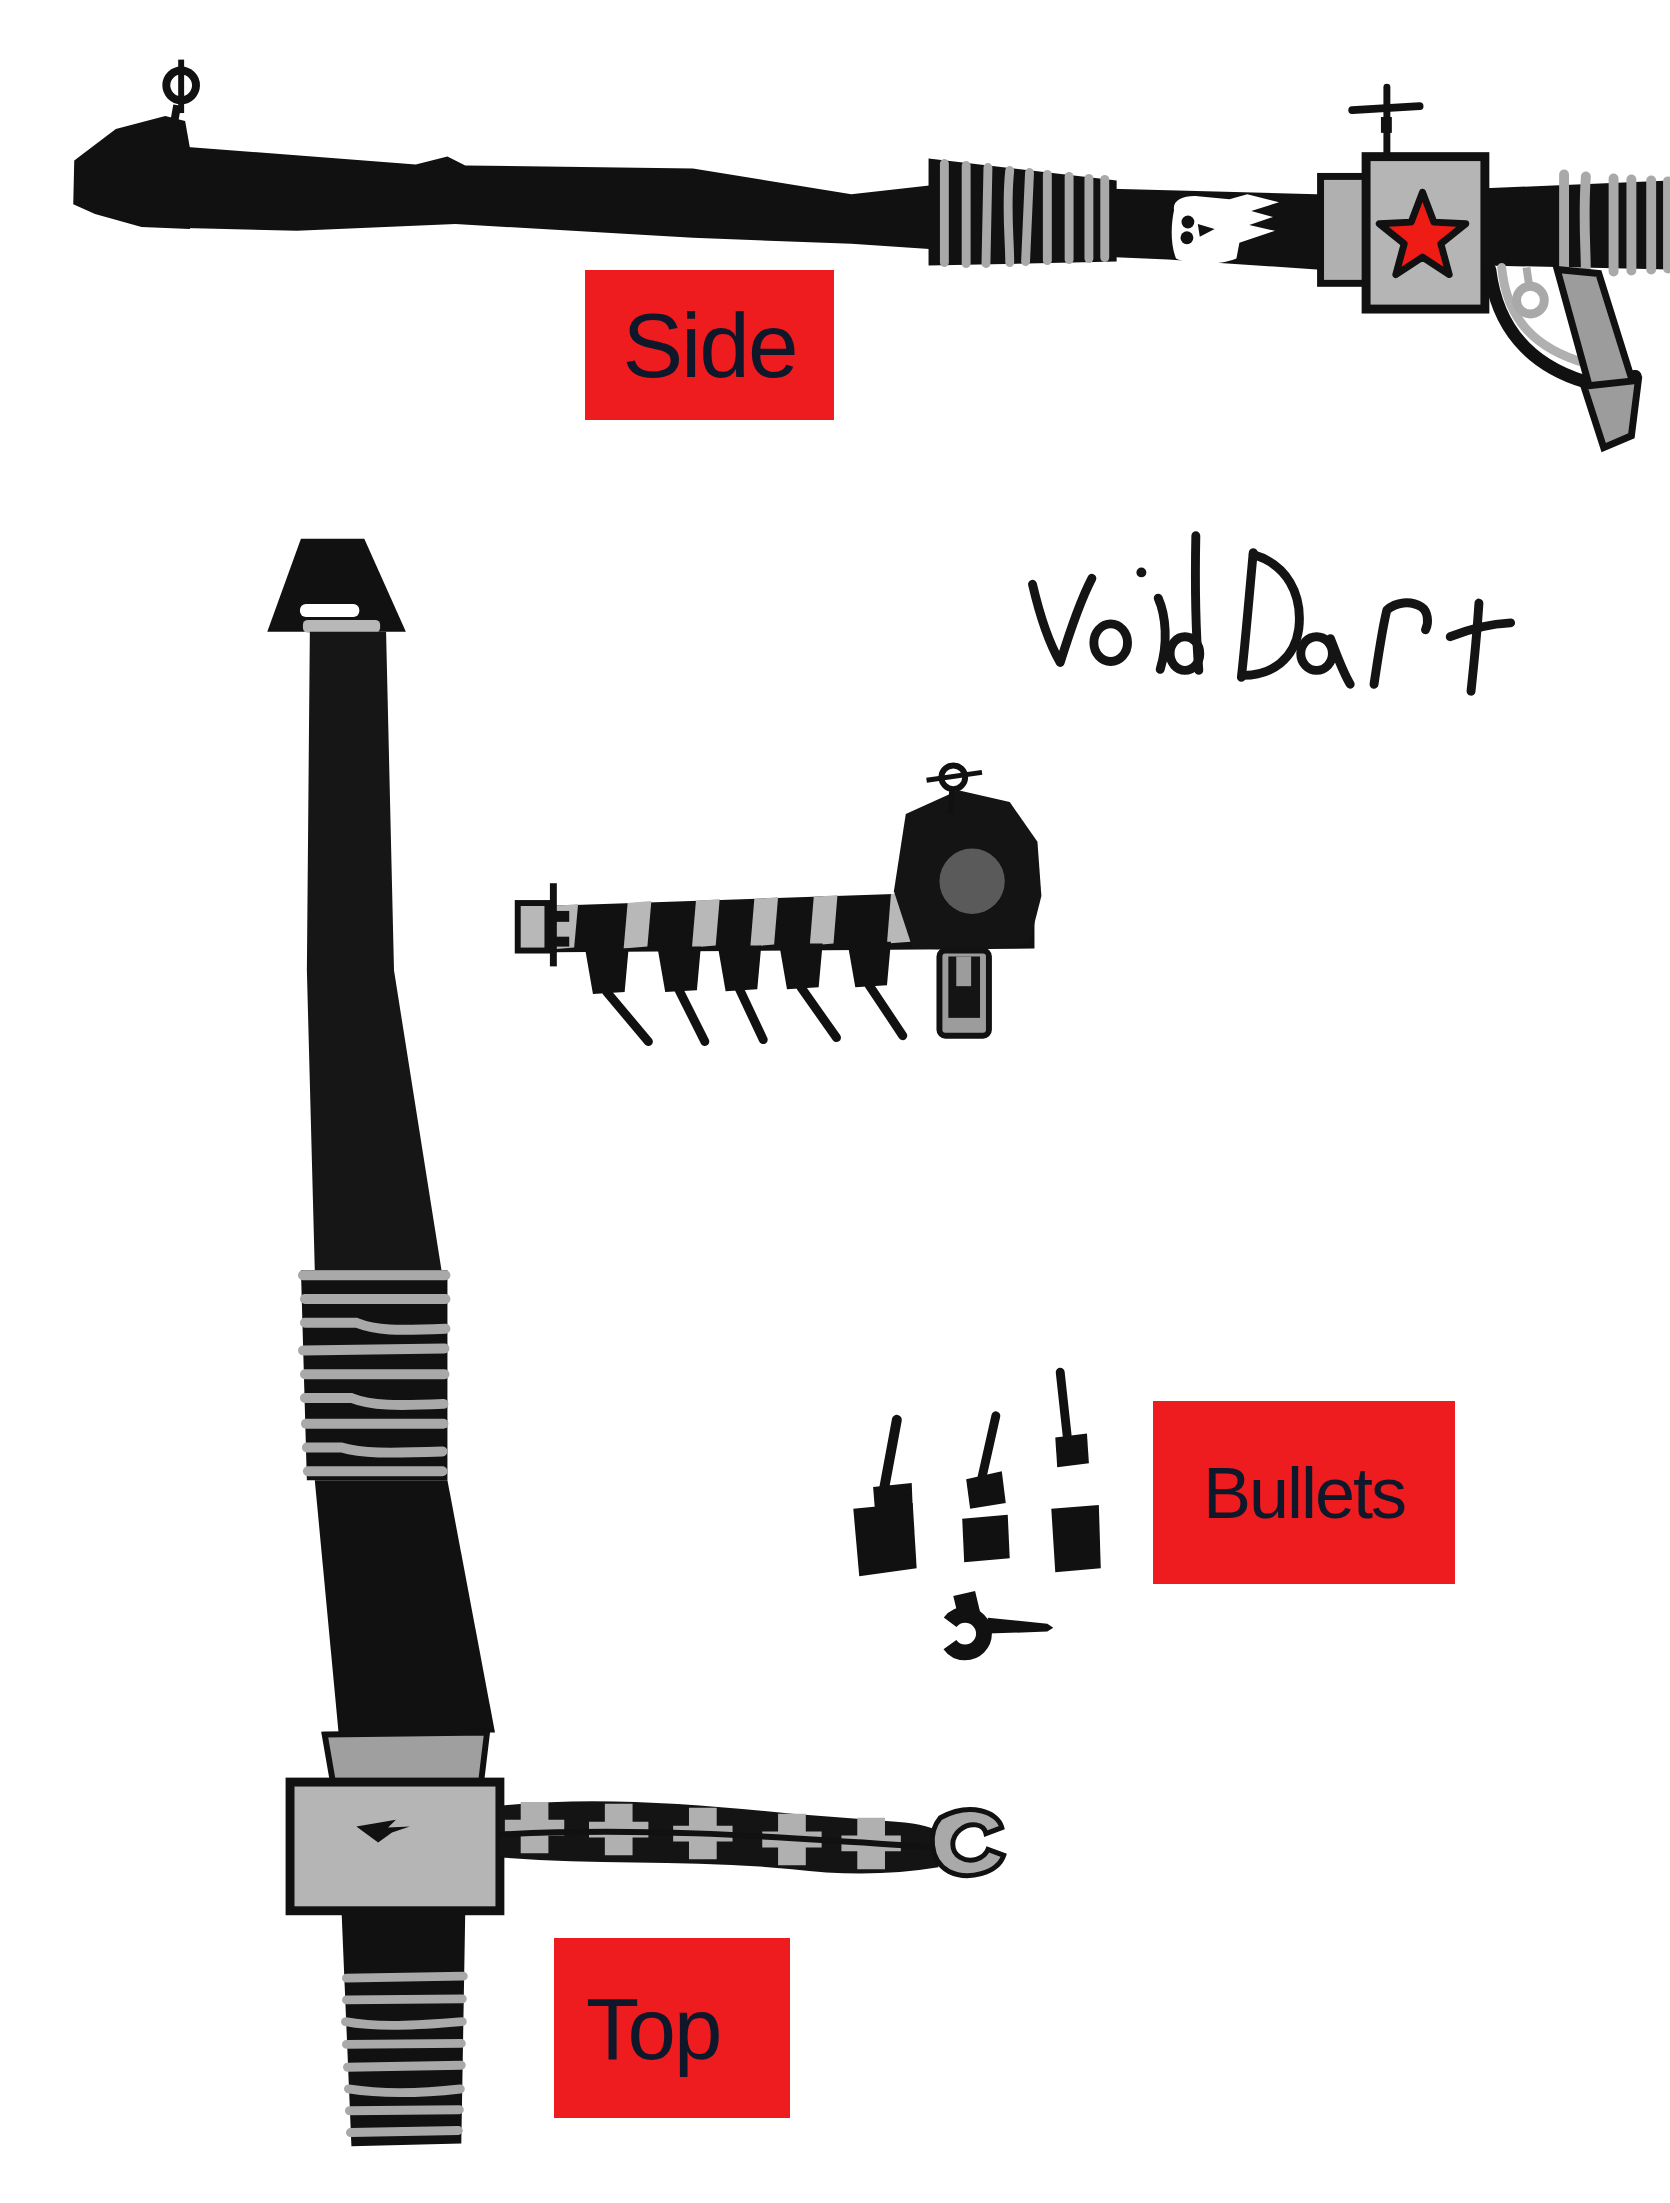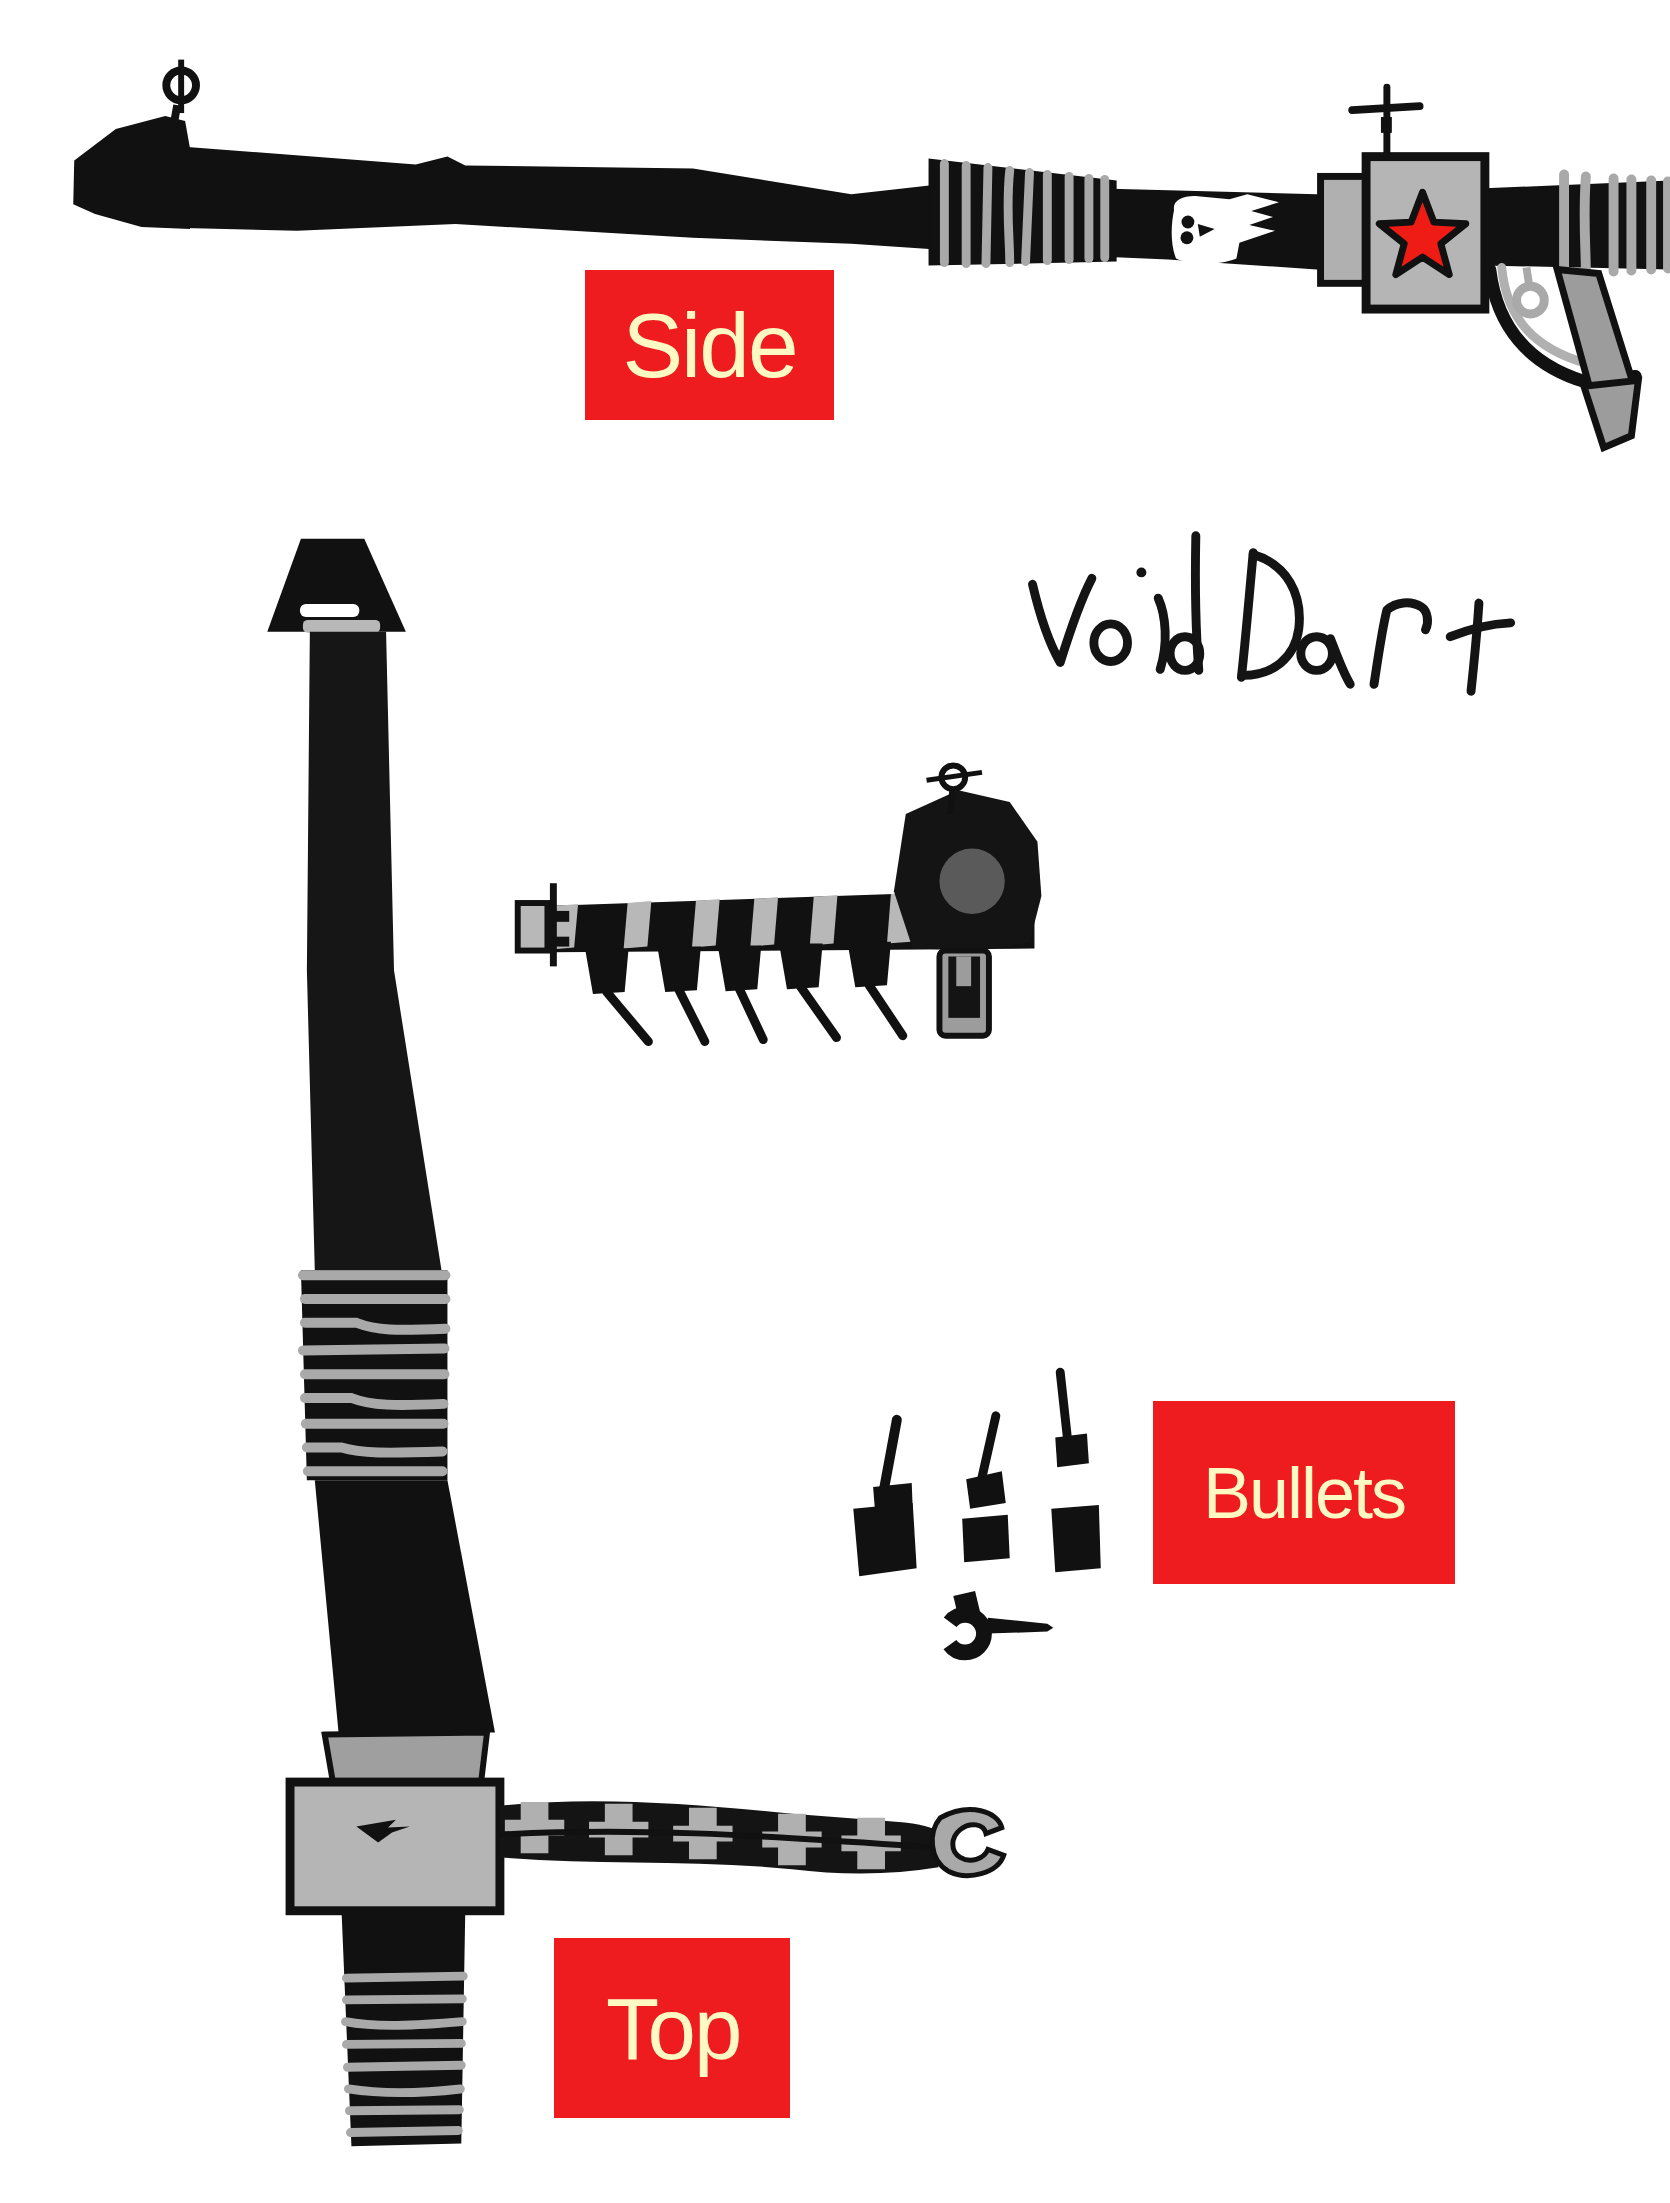--- a/index.html
+++ b/index.html
@@ -7,31 +7,31 @@
     position:relative;
     width:1670px;height:2204px;
     background:#ffffff;
     overflow:hidden;
     font-family:"Liberation Sans", sans-serif;
   }
   .art{position:absolute;left:0;top:0;}
   .label{
     position:absolute;
     background:#ee1b1f;
-    color:#fef9c3;
+    color:#0f172a;
     display:flex;align-items:center;justify-content:center;
     letter-spacing:-2px;
     line-height:1;
     user-select:none;
   }
   .label-side   {left:585px; top:270px;  width:249px; height:150px; font-size:91px;}
   .label-front  {left:1129px;top:849px;  width:252px; height:124px; font-size:81px;}
   .label-bullets{left:1153px;top:1401px; width:302px; height:183px; font-size:72px;text-align:right;}
   .label-top    {left:554px; top:1938px; width:236px; height:180px; font-size:87px;
-                 justify-content:flex-start;padding-left:52px;box-sizing:border-box;}
+                 justify-content:flex-start;padding-left:32px;box-sizing:border-box;}
   .handwritten-title-text{
     position:absolute;left:1030px;top:551px;width:495px;height:158px;
     color:transparent;font-size:89px;pointer-events:none;
   }
 </style>
 </head>
 <body>
 
 <div class="page">
 

